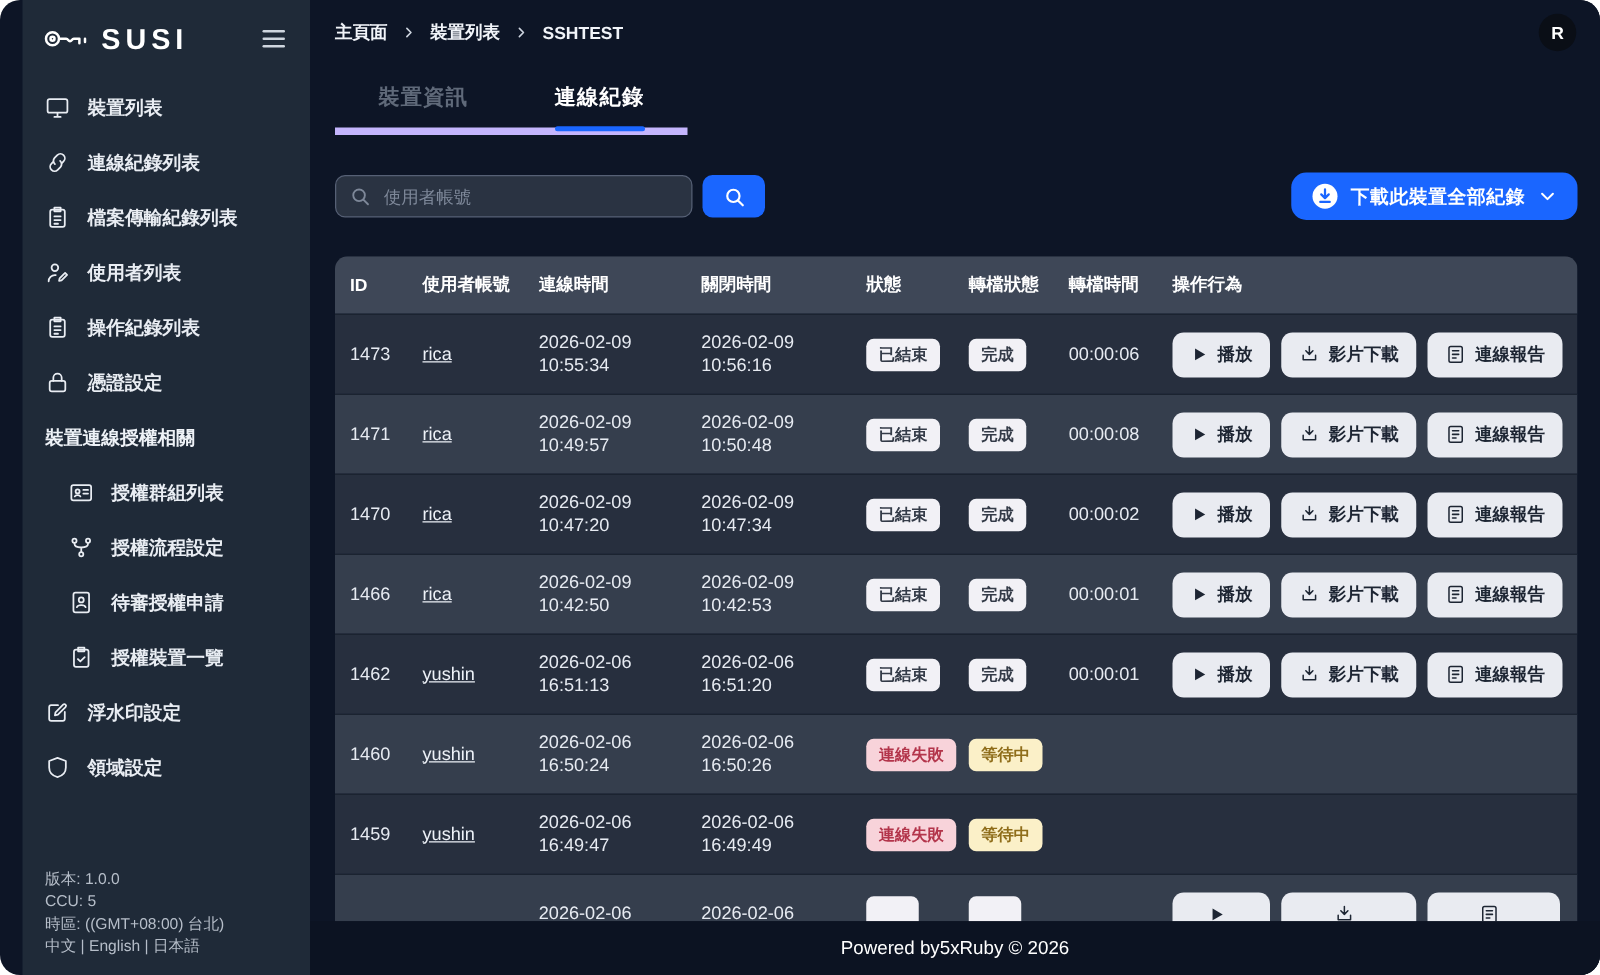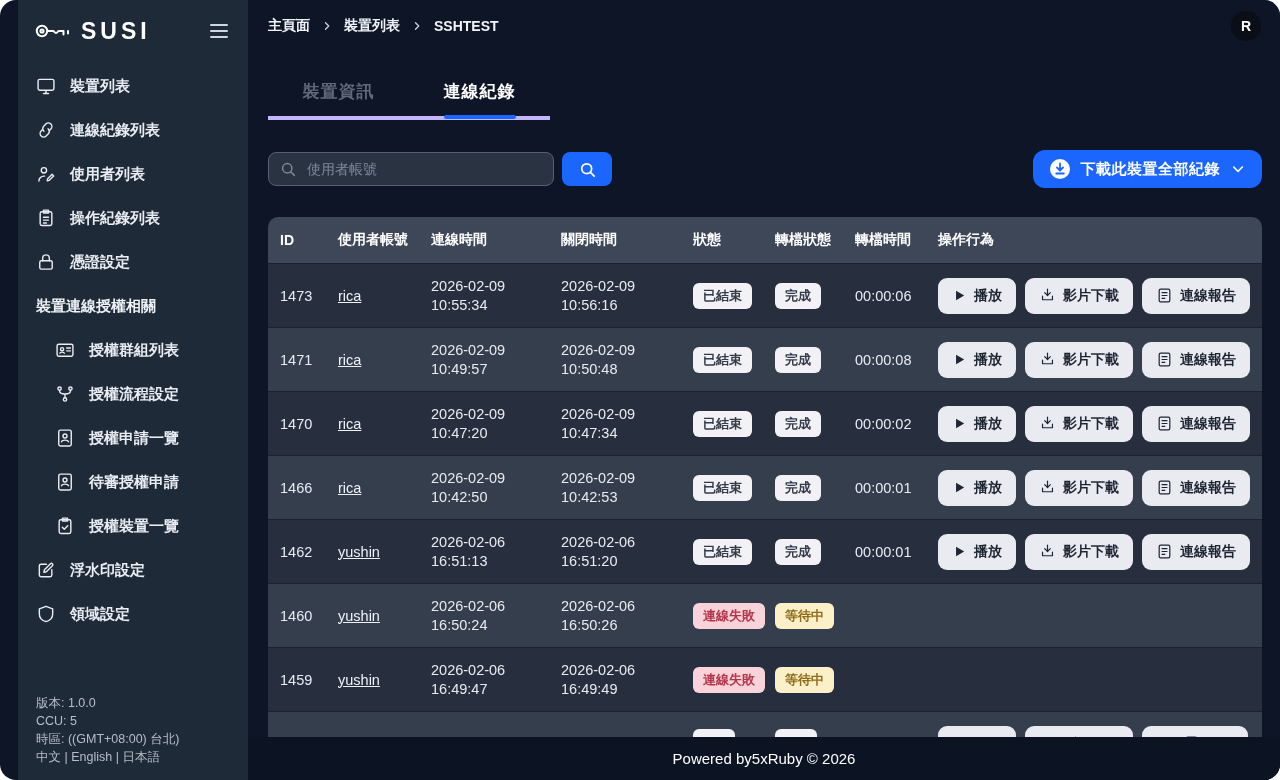--- a/index.html
+++ b/index.html
@@ -24,21 +24,21 @@
   .main{flex:1;display:flex;flex-direction:column;background:var(--main-bg);min-width:0;}
   .topbar{height:52px;flex:0 0 52px;display:flex;align-items:center;justify-content:space-between;padding:0 19px 0 20px;}
   .breadcrumb{display:flex;align-items:center;gap:11px;font-size:14px;font-weight:700;color:#f1f4f9;}
   .crumb{cursor:pointer;}
   .crumb-sep{display:flex;color:#cdd4df;}
   .avatar{width:30px;height:30px;border-radius:50%;background:#0a0e16;color:#fff;font-size:14px;font-weight:700;display:flex;align-items:center;justify-content:center;cursor:pointer;}
 
   .content{flex:1;overflow:hidden;padding:0 18px 0 20px;}
 
   
-  .tabs{display:inline-flex;margin-top:22px;border-bottom:4px solid #c4b5fd;position:relative;justify-content:center;}
+  .tabs{display:inline-flex;margin-top:8px;border-bottom:6px solid #c4b5fd;position:relative;justify-content:center;}
   .tab{min-width:141px;text-align:center;padding:6px 0 13px;font-size:17px;font-weight:700;color:#5f6979;cursor:pointer;position:relative;letter-spacing:1px;}
   .tab.active{color:#fff;}
   .tab.active .tab-underline{position:absolute;left:50%;transform:translateX(-50%);bottom:-2.5px;width:72px;height:4px;background:var(--accent);border-radius:2px;}
 
   
   .toolbar{margin-top:30px;display:flex;align-items:center;}
   .search-box{width:286px;height:34px;background:#2a3342;border:1px solid #566075;border-radius:8px;display:flex;align-items:center;padding:0 10px;gap:8px;color:#7e8899;}
   .search-box input{flex:1;background:transparent;border:none;outline:none;color:#e8edf4;font-size:14px;}
   .search-box input::placeholder{color:#7e8899;}
   .search-btn{margin-left:8px;width:50px;height:34px;border:none;border-radius:8px;background:var(--accent);color:#fff;display:flex;align-items:center;justify-content:center;cursor:pointer;}
@@ -106,20 +106,30 @@
             <svg width="20" height="20" viewBox="0 0 24 24" fill="none" stroke="currentColor" stroke-width="1.7" stroke-linecap="round" stroke-linejoin="round">
               <path d="M9.5 13.5a4.2 4.2 0 0 1-.3-6l2.6-2.6a4.2 4.2 0 0 1 6 6l-1.6 1.6"></path>
               <path d="M14.5 10.5a4.2 4.2 0 0 1 .3 6l-2.6 2.6a4.2 4.2 0 0 1-6-6l1.6-1.6"></path>
             </svg>
           </span>
           <span>連線紀錄列表</span>
         </div>
         <div class="nav-item">
           <span class="icon">
             <svg width="20" height="20" viewBox="0 0 24 24" fill="none" stroke="currentColor" stroke-width="1.7" stroke-linecap="round" stroke-linejoin="round">
+              <rect x="5" y="4.5" width="14" height="16.5" rx="2"></rect>
+              <path d="M9 2.5h6v3.5H9z"></path>
+              <path d="M9 11h6M9 14.5h6M9 18h3.5"></path>
+            </svg>
+          </span>
+          <span>檔案傳輸紀錄列表</span>
+        </div>
+        <div class="nav-item">
+          <span class="icon">
+            <svg width="20" height="20" viewBox="0 0 24 24" fill="none" stroke="currentColor" stroke-width="1.7" stroke-linecap="round" stroke-linejoin="round">
               <circle cx="9.5" cy="7.5" r="3.2"></circle>
               <path d="M3.5 20.5c0-3.3 2.7-6 6-6h.8"></path>
               <path d="M13.5 20.1l.5-2.4 5.3-5.3 1.9 1.9-5.3 5.3z"></path>
             </svg>
           </span>
           <span>使用者列表</span>
         </div>
         <div class="nav-item">
           <span class="icon">
             <svg width="20" height="20" viewBox="0 0 24 24" fill="none" stroke="currentColor" stroke-width="1.7" stroke-linecap="round" stroke-linejoin="round">
@@ -153,30 +163,20 @@
         <div class="nav-item indent">
           <span class="icon">
             <svg width="20" height="20" viewBox="0 0 24 24" fill="none" stroke="currentColor" stroke-width="1.7" stroke-linecap="round" stroke-linejoin="round">
               <circle cx="5.5" cy="5.5" r="2"></circle>
               <circle cx="18.5" cy="5.5" r="2"></circle>
               <circle cx="12" cy="18.5" r="2"></circle>
               <path d="M5.5 7.5v1c0 2.5 2 3.5 6.5 3.5s6.5-1 6.5-3.5v-1M12 12v4.5"></path>
             </svg>
           </span>
           <span>授權流程設定</span>
-        </div>
-        <div class="nav-item indent">
-          <span class="icon">
-            <svg width="20" height="20" viewBox="0 0 24 24" fill="none" stroke="currentColor" stroke-width="1.7" stroke-linecap="round" stroke-linejoin="round">
-              <rect x="4.5" y="2.5" width="15" height="19" rx="2"></rect>
-              <circle cx="12" cy="9.5" r="2.4"></circle>
-              <path d="M7.8 16.5c.9-2.6 7.5-2.6 8.4 0"></path>
-            </svg>
-          </span>
-          <span>授權申請一覽</span>
         </div>
         <div class="nav-item indent">
           <span class="icon">
             <svg width="20" height="20" viewBox="0 0 24 24" fill="none" stroke="currentColor" stroke-width="1.7" stroke-linecap="round" stroke-linejoin="round">
               <rect x="4.5" y="2.5" width="15" height="19" rx="2"></rect>
               <circle cx="12" cy="9.5" r="2.4"></circle>
               <path d="M7.8 16.5c.9-2.6 7.5-2.6 8.4 0"></path>
             </svg>
           </span>
           <span>待審授權申請</span>

